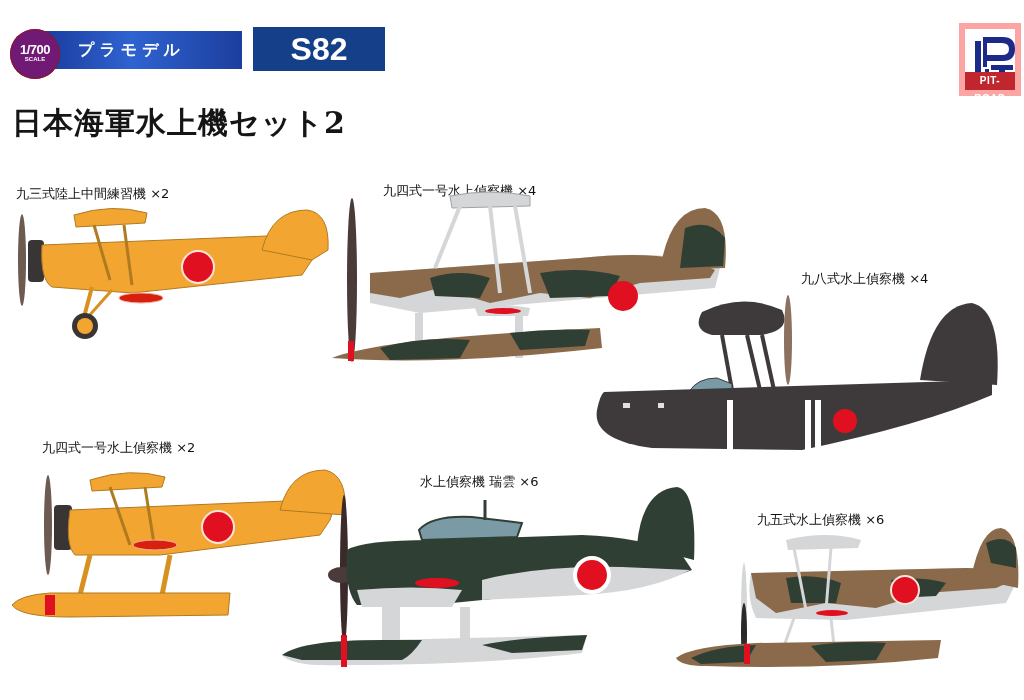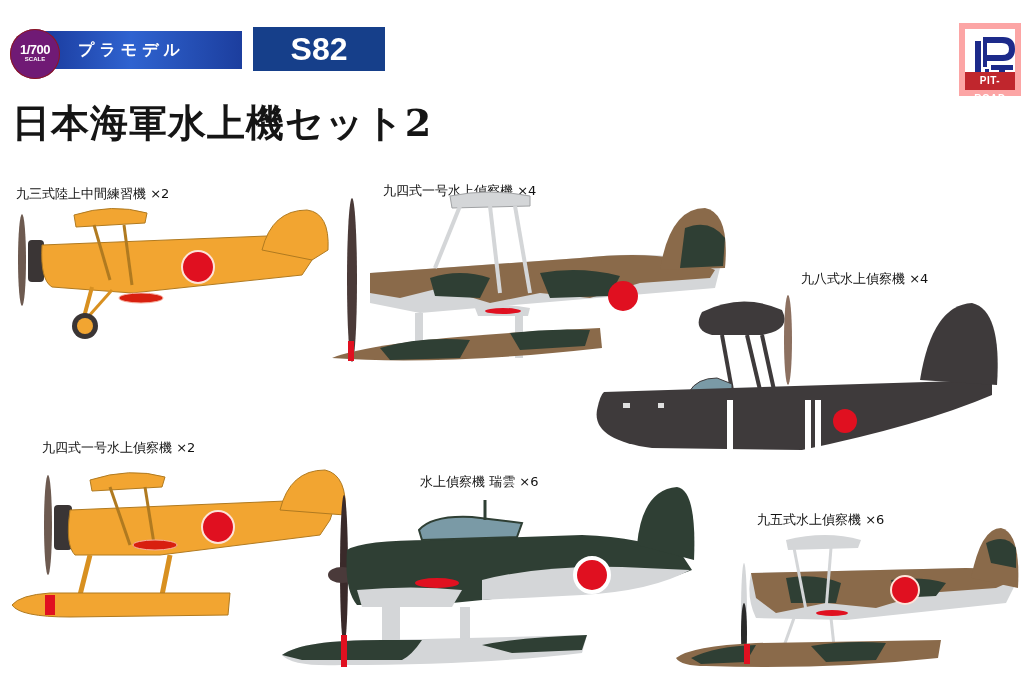--- a/index.html
+++ b/index.html
@@ -6,21 +6,21 @@
   body { width:1024px; height:700px; position:relative; overflow:hidden; font-family:"DejaVu Sans", sans-serif; }
   .abs { position:absolute; }
   #scale-badge { left:10px; top:29px; width:50px; height:50px; border-radius:50%; background:#701a75; color:#fff; text-align:center; z-index:3; box-shadow:0 0 0 1px #8e1820 inset; }
   #scale-badge .s1 { display:block; font-family:"Liberation Sans", sans-serif; font-weight:bold; font-size:13px; line-height:13px; padding-top:14px; letter-spacing:-0.5px; }
   #scale-badge .s2 { display:block; font-family:"Liberation Sans", sans-serif; font-weight:bold; font-size:6px; line-height:7px; }
   #kind-banner { left:40px; top:31px; width:202px; height:38px; background:linear-gradient(90deg,#1a3a9c 0%,#2f63d0 45%,#1c3e9e 100%); color:#fff; font-weight:bold; font-size:16px; line-height:38px; padding-left:38px; box-sizing:border-box; letter-spacing:5px; }
   #series-box { left:253px; top:27px; width:132px; height:44px; background:#163f8a; color:#fff; font-family:"Liberation Sans", sans-serif; font-weight:bold; font-size:32px; line-height:44px; text-align:center; }
   #brand-logo { left:949px; top:23px; width:62px; height:73px; border:6px solid #fca5a5; background:#fff; box-sizing:border-box;margin-left:10px; }
   #brand-logo .mark { position:absolute; left:6px; top:4px; width:48px; height:48px; }
   #brand-logo .brand-text { position:absolute; left:0; bottom:0; width:100%; height:18px; background:#c0262d; color:#fff; font-family:"Liberation Sans", sans-serif; font-weight:bold; font-size:10px; line-height:18px; text-align:center; letter-spacing:0.5px; }
-  #page-title { left:12px; top:95px; font-family:"DejaVu Serif", serif; font-weight:bold; font-size:38px; line-height:56px; color:#151515; letter-spacing:1px; white-space:nowrap; }
+  #page-title { left:12px; top:95px; font-family:"DejaVu Serif", serif; font-weight:bold; font-size:30px; line-height:56px; color:#151515; letter-spacing:1px; white-space:nowrap; }
   .label { position:absolute; font-size:13px; color:#111; white-space:nowrap; line-height:22px; }
   svg.plane { position:absolute; overflow:visible; }
 </style>
 </head>
 <body>
 
 <div id="kind-banner" class="abs">
   <span>プラモデル</span>
 </div>
 <div id="scale-badge" class="abs">

